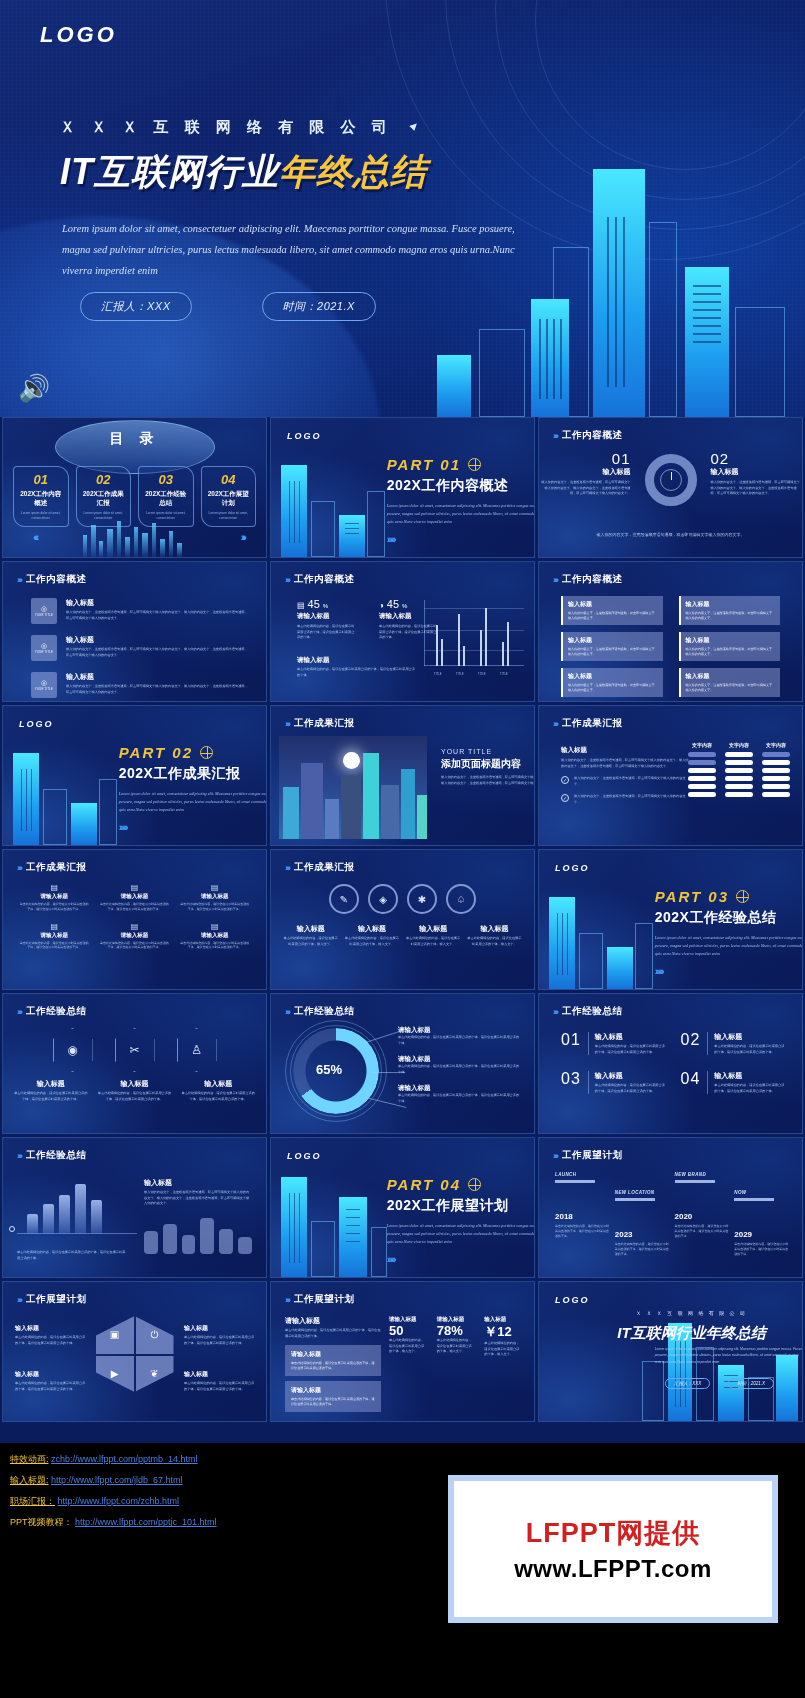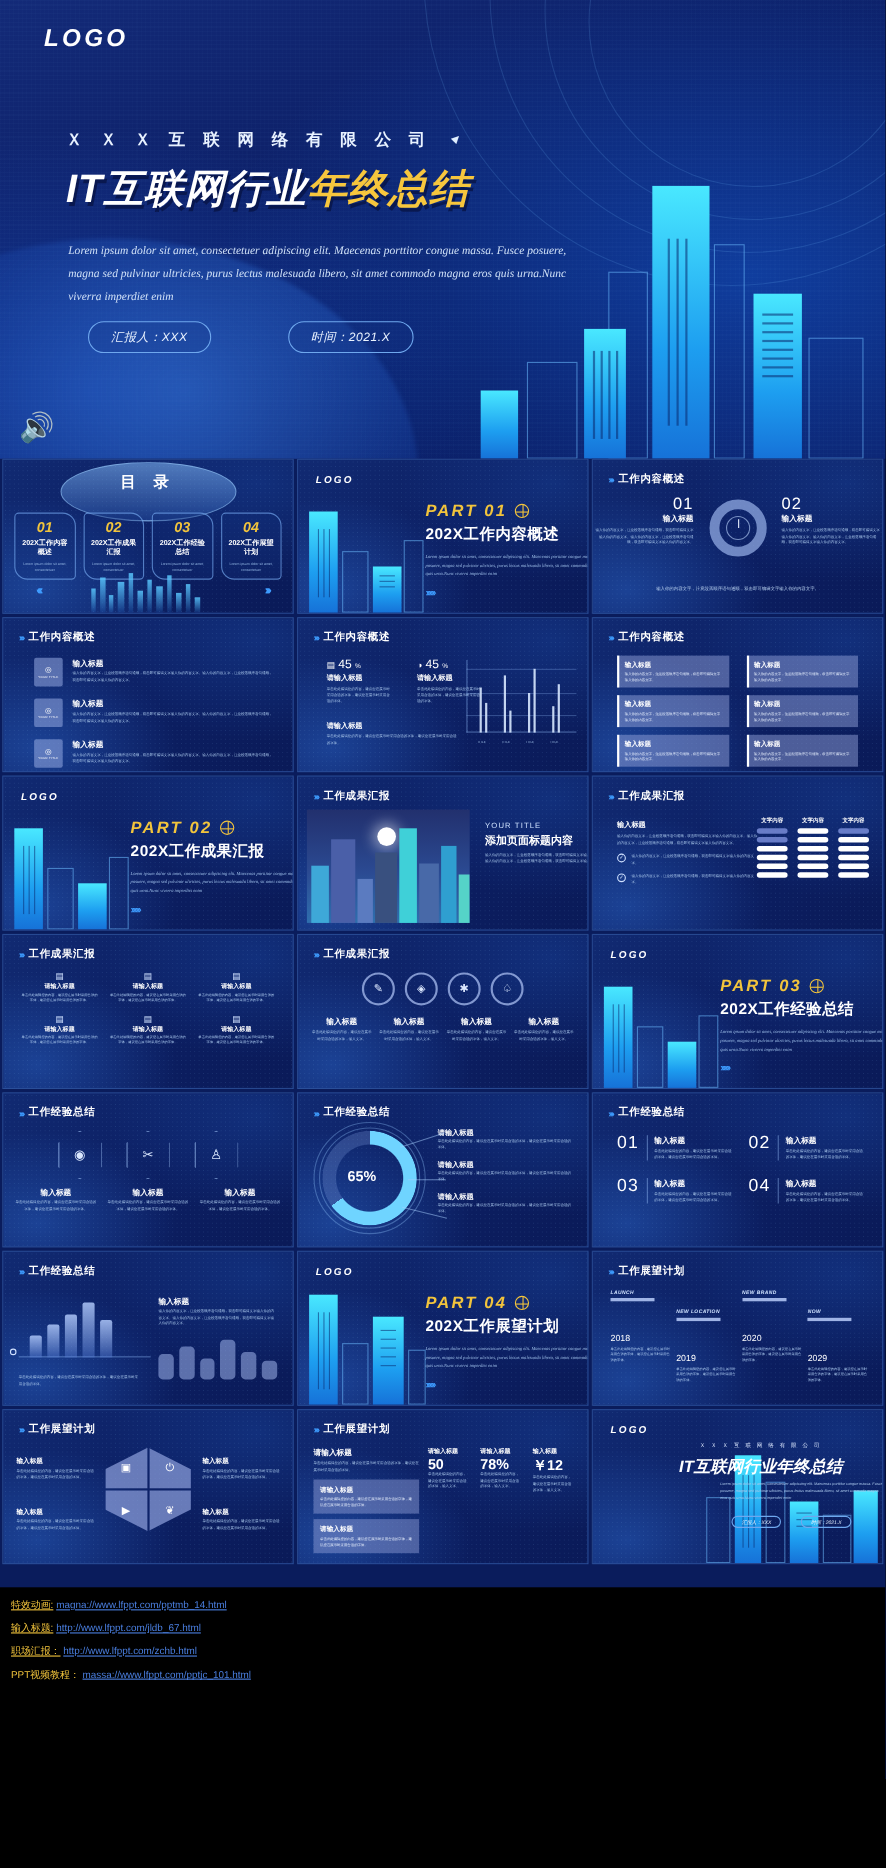--- a/index.html
+++ b/index.html
@@ -253,21 +253,21 @@
   .pbar { display:flex; gap:5px; margin-top:5px; align-items:flex-end; height:42px; }
   .pb2 { flex:1; border-radius:4px; background:rgba(160,180,235,.55); }
   .dotL { position:absolute; left:6px; top:88px; width:6px; height:6px; border-radius:50%;
     border:1.2px solid #cfe0ff; }
 
   
   .tl { position:absolute; left:16px; right:12px; top:34px; }
   .tl-items { display:grid; grid-template-columns:repeat(4,1fr); gap:4px; }
   .tl-lbl { color:#cfe2ff; font-size:4.5px; font-style:italic; letter-spacing:.4px; font-weight:bold; }
   .tl-bar { height:3px; background:rgba(185,205,250,.85); margin:3px 0 4px; width:72%; }
-  .tl-yr { color:#fff; font-size:8px; font-weight:normal;margin-top:29px; }
+  .tl-yr { color:#fff; font-size:8px; font-weight:bold;margin-top:29px; }
   .tl-d { color:#a6c4ea; font-size:3px; line-height:1.6; margin-top:3px; }
 
   
   .hq { position:absolute; left:50%; top:34px; transform:translateX(-50%);
     width:78px; height:76px; display:grid; grid-template-columns:1fr 1fr; gap:2px; }
   .hq-c { background:rgba(140,158,218,.72); display:flex; align-items:center;
     justify-content:center; color:#fff; font-size:10px; }
   .hq-wrap { position:absolute; left:50%; top:34px; transform:translateX(-50%);
     width:78px; height:76px; clip-path:polygon(50% 0,100% 26%,100% 74%,50% 100%,0 74%,0 26%); }
   .hq-side { position:absolute; width:72px; }
@@ -938,21 +938,21 @@
         <div class="tl-items">
           <div>
             <div class="tl-lbl">LAUNCH</div>
             <div class="tl-bar"></div>
             <div class="tl-yr">2018</div>
             <div class="tl-d">单击此处编辑您的内容，建议您在展示时采用合适的字体，建议您在展示时采用合适的字体。</div>
           </div>
           <div style="margin-top:18px;">
             <div class="tl-lbl">NEW LOCATION</div>
             <div class="tl-bar"></div>
-            <div class="tl-yr">2019</div>
+            <div class="tl-yr">2023</div>
             <div class="tl-d">单击此处编辑您的内容，建议您在展示时采用合适的字体，建议您在展示时采用合适的字体。</div>
           </div>
           <div>
             <div class="tl-lbl">NEW BRAND</div>
             <div class="tl-bar"></div>
             <div class="tl-yr">2020</div>
             <div class="tl-d">单击此处编辑您的内容，建议您在展示时采用合适的字体，建议您在展示时采用合适的字体。</div>
           </div>
           <div style="margin-top:18px;">
             <div class="tl-lbl">NOW</div>
@@ -1066,30 +1066,34 @@
         <div class="fin-pill">时间：2021.X</div>
       </div>
     </div>
 
   </div>
 
   <div class="footer">
     <div class="flinks">
       <div class="flink-row">
         <span class="fl-k">特效动画:</span>
-        <span class="fl-u">magna://www.lfppt.com/pptmb_14.html</span>
+        <span class="fl-u">zchb://www.lfppt.com/pptmb_14.html</span>
       </div>
       <div class="flink-row">
         <span class="fl-k">输入标题:</span>
         <span class="fl-u">http://www.lfppt.com/jldb_67.html</span>
       </div>
       <div class="flink-row">
         <span class="fl-k">职场汇报：</span>
         <span class="fl-u">http://www.lfppt.com/zchb.html</span>
       </div>
       <div class="flink-row">
         <span class="fl-k2">PPT视频教程：</span>
-        <span class="fl-u">massa://www.lfppt.com/pptjc_101.html</span>
-      </div>
+        <span class="fl-u">http://www.lfppt.com/pptjc_101.html</span>
+      </div>
+    </div>
+    <div class="promo">
+      <div class="promo-1">LFPPT网提供</div>
+      <div class="promo-2">www.LFPPT.com</div>
     </div>
   </div>
 
 </div>
 
 </body></html>

